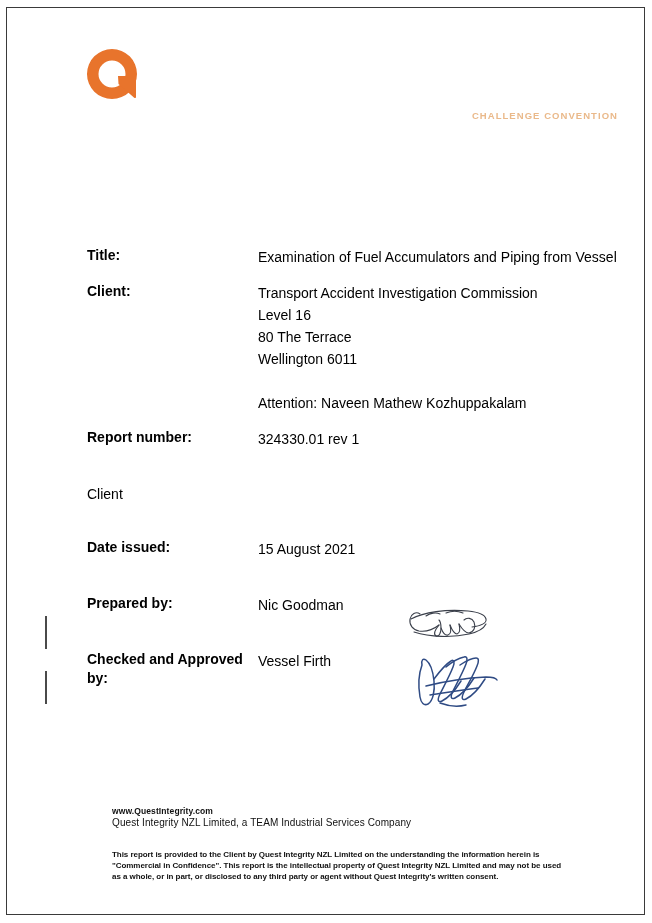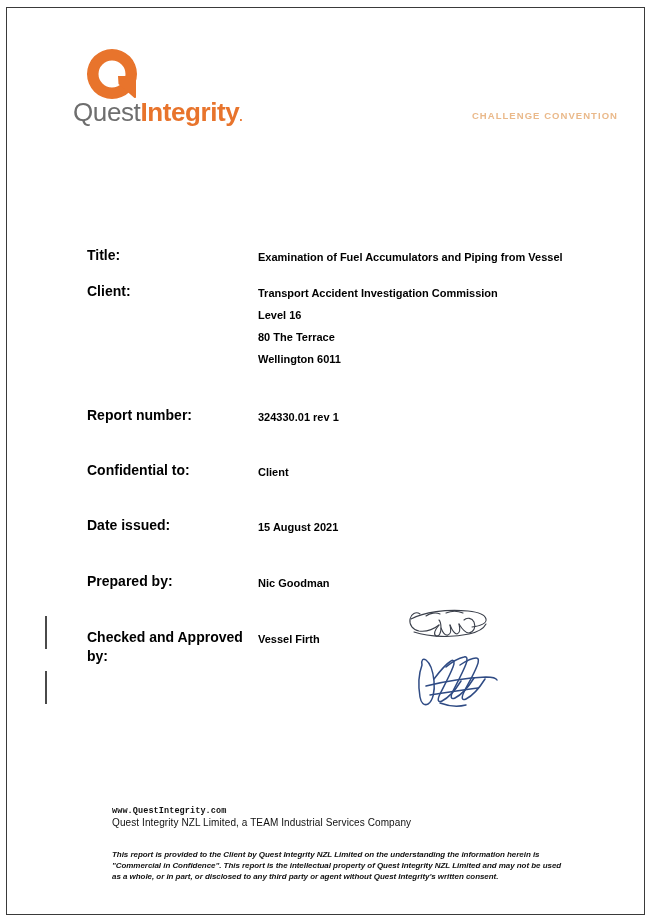--- a/index.html
+++ b/index.html
@@ -105,22 +105,22 @@
     width: 171px;
     flex: 0 0 171px;
     font-size: 14px;
     font-weight: 700;
     line-height: 19px;
     color: #000;
   }
 
   .value {
     flex: 1 1 auto;
-    font-size: 11px;
-    font-weight: 700;
+    font-size: 14px;
+    font-weight: 400;
     line-height: 22px;
     color: #000;
   }
   .value .line { display: block; white-space: nowrap; }
   .value .spacer { display: block; height: 22px; }
 
   .gap-sm { height: 14px; }
   .gap-md { height: 33px; }
   .gap-lg { height: 34px; }
 
@@ -156,33 +156,31 @@
     left: 105px;
     top: 797px;
     width: 470px;
   }
   .footer-url {
     font-size: 8.5px;
     font-weight: 700;
     color: #111;
     line-height: 12px;
     letter-spacing: 0.1px;
-    font-family: Liberation Mono, monospace;
   }
   .footer-company {
     font-size: 10px;
     font-weight: 400;
     color: #111;
     line-height: 12px;
     letter-spacing: 0.1px;
   }
   .footer-disclaimer {
     margin-top: 20px;
     font-size: 8px;
-    font-style: italic;
     font-weight: 700;
     color: #111;
     line-height: 11.2px;
     letter-spacing: -0.05px;
     width: 450px;
   }
 </style>
 </head>
 <body>
 
@@ -190,23 +188,20 @@
 
   <div class="header">
 
     <div class="logo">
       <div class="logo-mark">
         <svg viewBox="0 0 58 58" width="58" height="58" aria-hidden="true">
           <path d="M28 3 A25 25 0 1 0 28 53 A25 25 0 0 0 28 3 Z M28 14.5 A13.5 13.5 0 1 1 28 41.5 A13.5 13.5 0 0 1 28 14.5 Z" fill="#e8742c" fill-rule="evenodd"></path>
           <path d="M34 30 L52 30 L52 51 C52 52 51 52.4 50.2 51.7 L34.5 38 Z" fill="#e8742c"></path>
         </svg>
       </div>
-      <div class="logo-word">
-        <span class="w-quest">Quest</span><span class="w-integrity">Integrity</span><span class="w-tm">.</span>
-      </div>
     </div>
 
     <div class="tagline">CHALLENGE CONVENTION</div>
   </div>
 
   <div class="info">
 
     <div class="row">
       <div class="label">Title:</div>
       <div class="value">
@@ -217,34 +212,34 @@
     <div class="gap-sm"></div>
 
     <div class="row">
       <div class="label">Client:</div>
       <div class="value">
         <span class="line">Transport Accident Investigation Commission</span>
         <span class="line">Level 16</span>
         <span class="line">80 The Terrace</span>
         <span class="line">Wellington 6011</span>
         <span class="spacer"></span>
+        <span class="line">Attention: Naveen Mathew Kozhuppakalam</span>
       </div>
     </div>
 
     <div class="gap-sm"></div>
 
     <div class="row">
       <div class="label">Report number:</div>
       <div class="value">324330.01 rev 1</div>
     </div>
 
     <div class="gap-md"></div>
 
     <div class="row">
-      <div class="label">Confidential to:</div>
       <div class="value">Client</div>
     </div>
 
     <div class="gap-md"></div>
 
     <div class="row">
       <div class="label">Date issued:</div>
       <div class="value">15 August 2021</div>
     </div>
 

